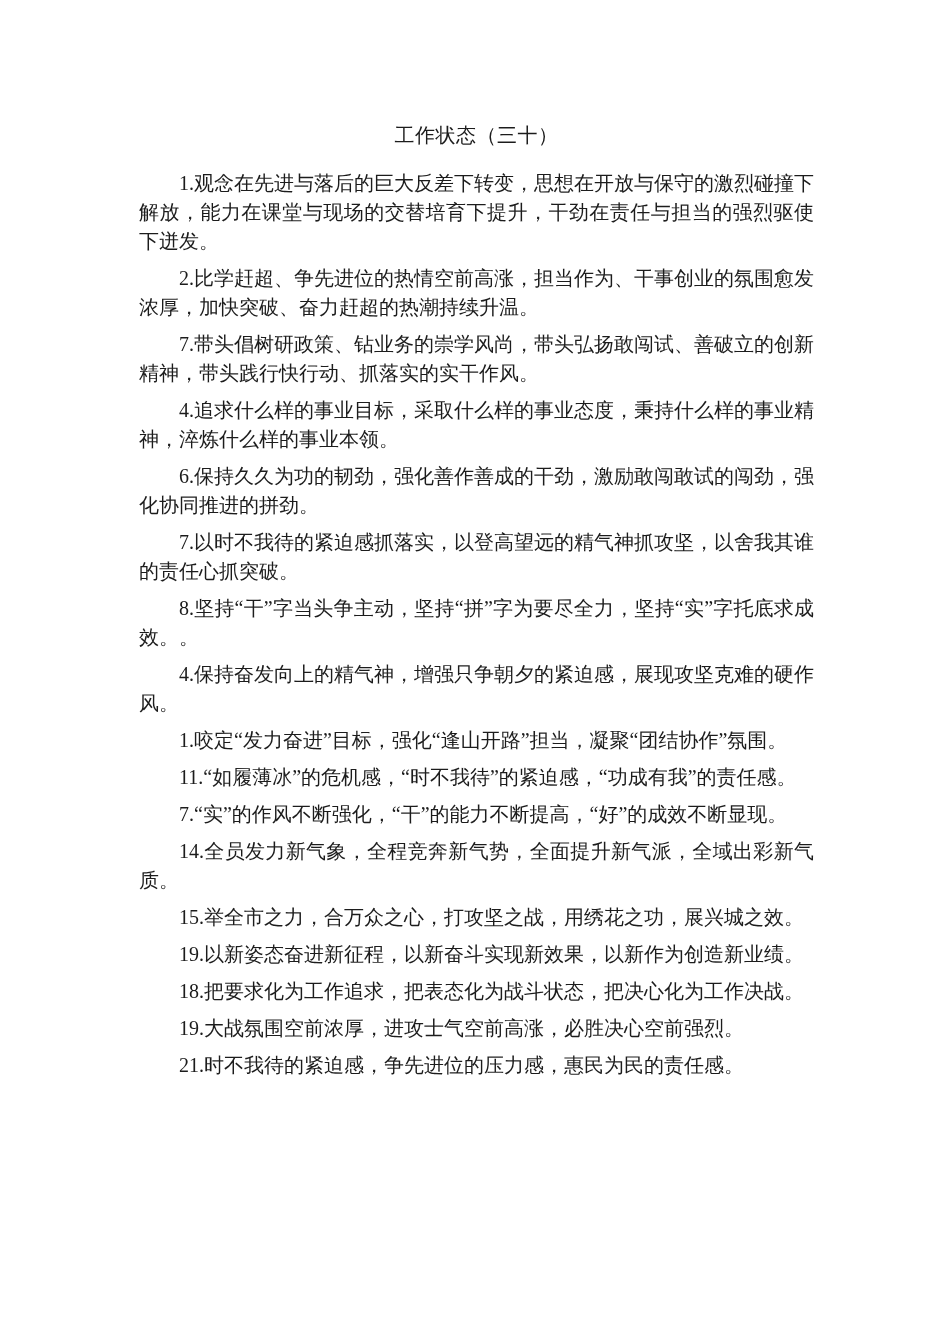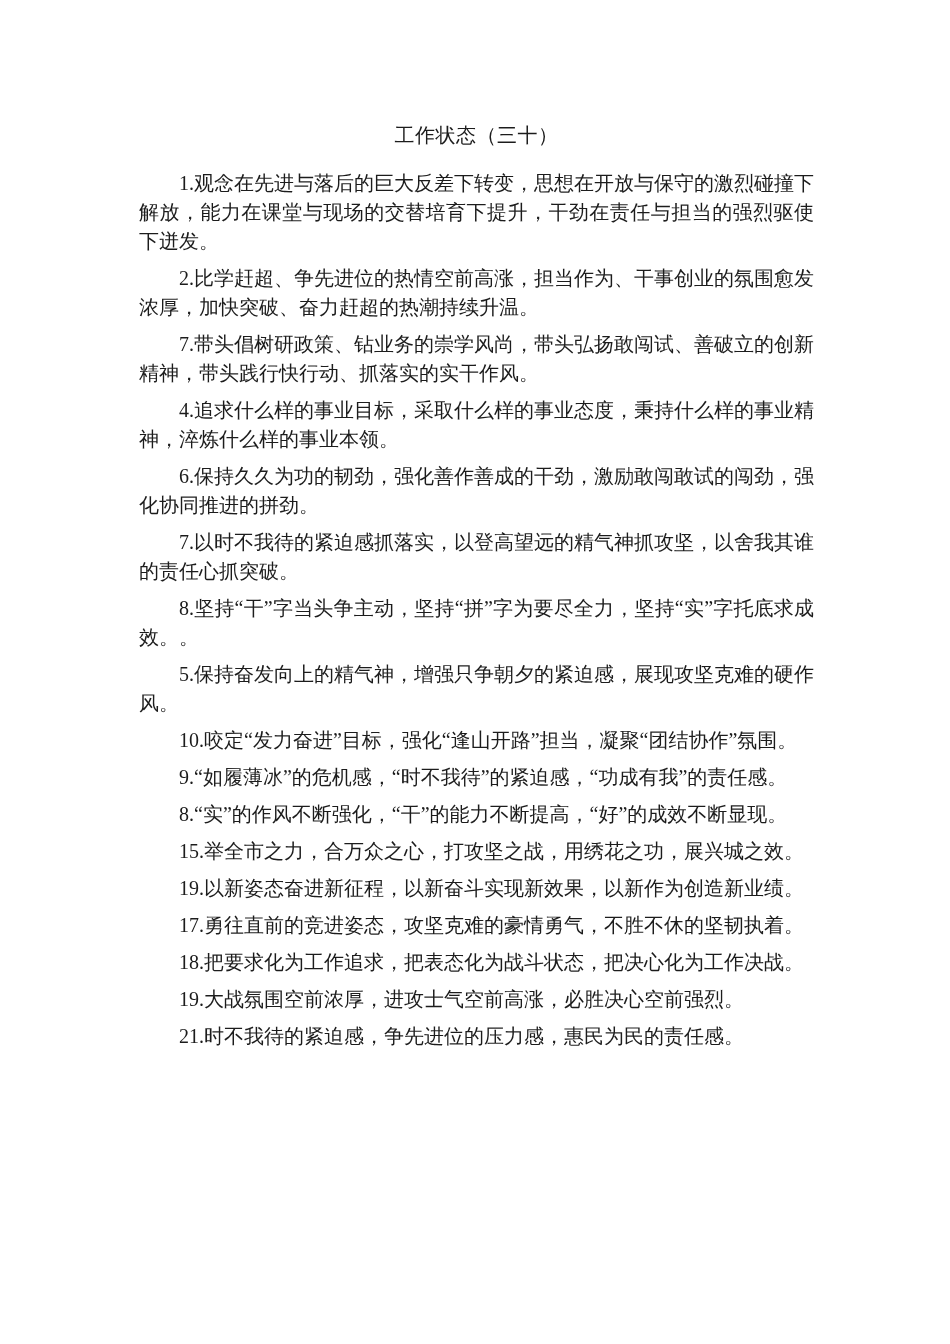--- a/index.html
+++ b/index.html
@@ -53,25 +53,25 @@
   <div class="content">
     <h1 class="doc-title">工作状态（三十）</h1>
     <div class="doc-body">
       <p class="item">1.观念在先进与落后的巨大反差下转变，思想在开放与保守的激烈碰撞下解放，能力在课堂与现场的交替培育下提升，干劲在责任与担当的强烈驱使下迸发。</p>
       <p class="item">2.比学赶超、争先进位的热情空前高涨，担当作为、干事创业的氛围愈发浓厚，加快突破、奋力赶超的热潮持续升温。</p>
       <p class="item">7.带头倡树研政策、钻业务的崇学风尚，带头弘扬敢闯试、善破立的创新精神，带头践行快行动、抓落实的实干作风。</p>
       <p class="item">4.追求什么样的事业目标，采取什么样的事业态度，秉持什么样的事业精神，淬炼什么样的事业本领。</p>
       <p class="item">6.保持久久为功的韧劲，强化善作善成的干劲，激励敢闯敢试的闯劲，强化协同推进的拼劲。</p>
       <p class="item">7.以时不我待的紧迫感抓落实，以登高望远的精气神抓攻坚，以舍我其谁的责任心抓突破。</p>
       <p class="item">8.坚持“干”字当头争主动，坚持“拼”字为要尽全力，坚持“实”字托底求成效。。</p>
-      <p class="item">5.保持奋发向上的精气神，增强只争朝夕的紧迫感，展现攻坚克难的硬作风。</p>
-      <p class="item">10.咬定“发力奋进”目标，强化“逢山开路”担当，凝聚“团结协作”氛围。</p>
-      <p class="item">9.“如履薄冰”的危机感，“时不我待”的紧迫感，“功成有我”的责任感。</p>
-      <p class="item">8.“实”的作风不断强化，“干”的能力不断提高，“好”的成效不断显现。</p>
+      <p class="item">4.保持奋发向上的精气神，增强只争朝夕的紧迫感，展现攻坚克难的硬作风。</p>
+      <p class="item">1.咬定“发力奋进”目标，强化“逢山开路”担当，凝聚“团结协作”氛围。</p>
+      <p class="item">11.“如履薄冰”的危机感，“时不我待”的紧迫感，“功成有我”的责任感。</p>
+      <p class="item">7.“实”的作风不断强化，“干”的能力不断提高，“好”的成效不断显现。</p>
+      <p class="item">14.全员发力新气象，全程竞奔新气势，全面提升新气派，全域出彩新气质。</p>
       <p class="item">15.举全市之力，合万众之心，打攻坚之战，用绣花之功，展兴城之效。</p>
       <p class="item">19.以新姿态奋进新征程，以新奋斗实现新效果，以新作为创造新业绩。</p>
-      <p class="item">17.勇往直前的竞进姿态，攻坚克难的豪情勇气，不胜不休的坚韧执着。</p>
       <p class="item">18.把要求化为工作追求，把表态化为战斗状态，把决心化为工作决战。</p>
       <p class="item">19.大战氛围空前浓厚，进攻士气空前高涨，必胜决心空前强烈。</p>
       <p class="item">21.时不我待的紧迫感，争先进位的压力感，惠民为民的责任感。</p>
     </div>
   </div>
 </div>
 
 </body></html>

